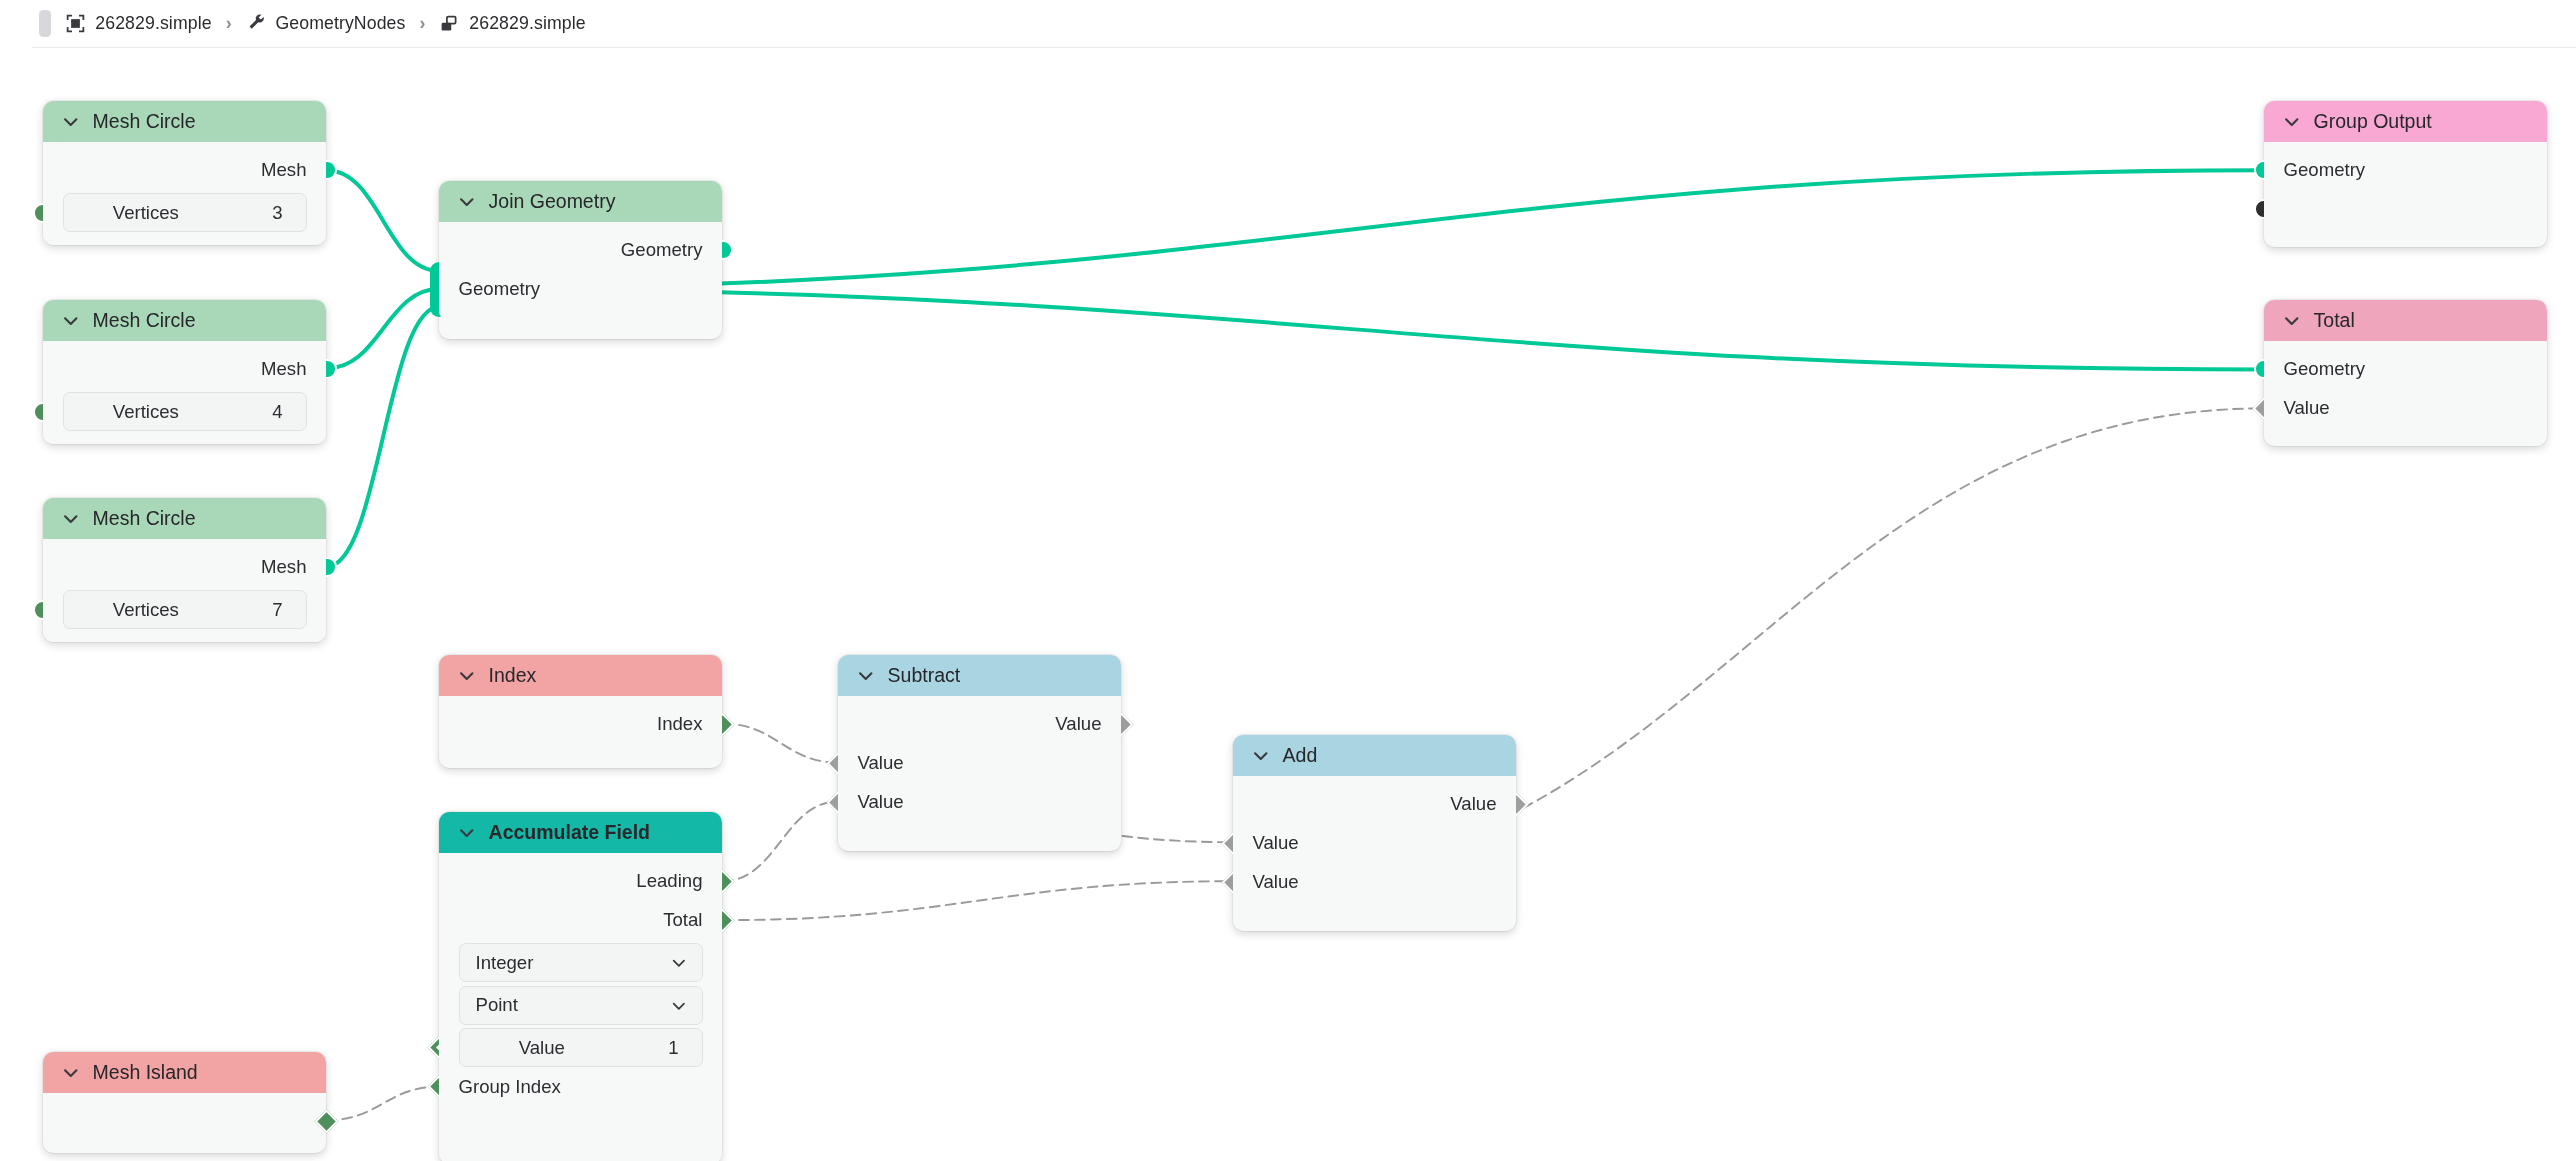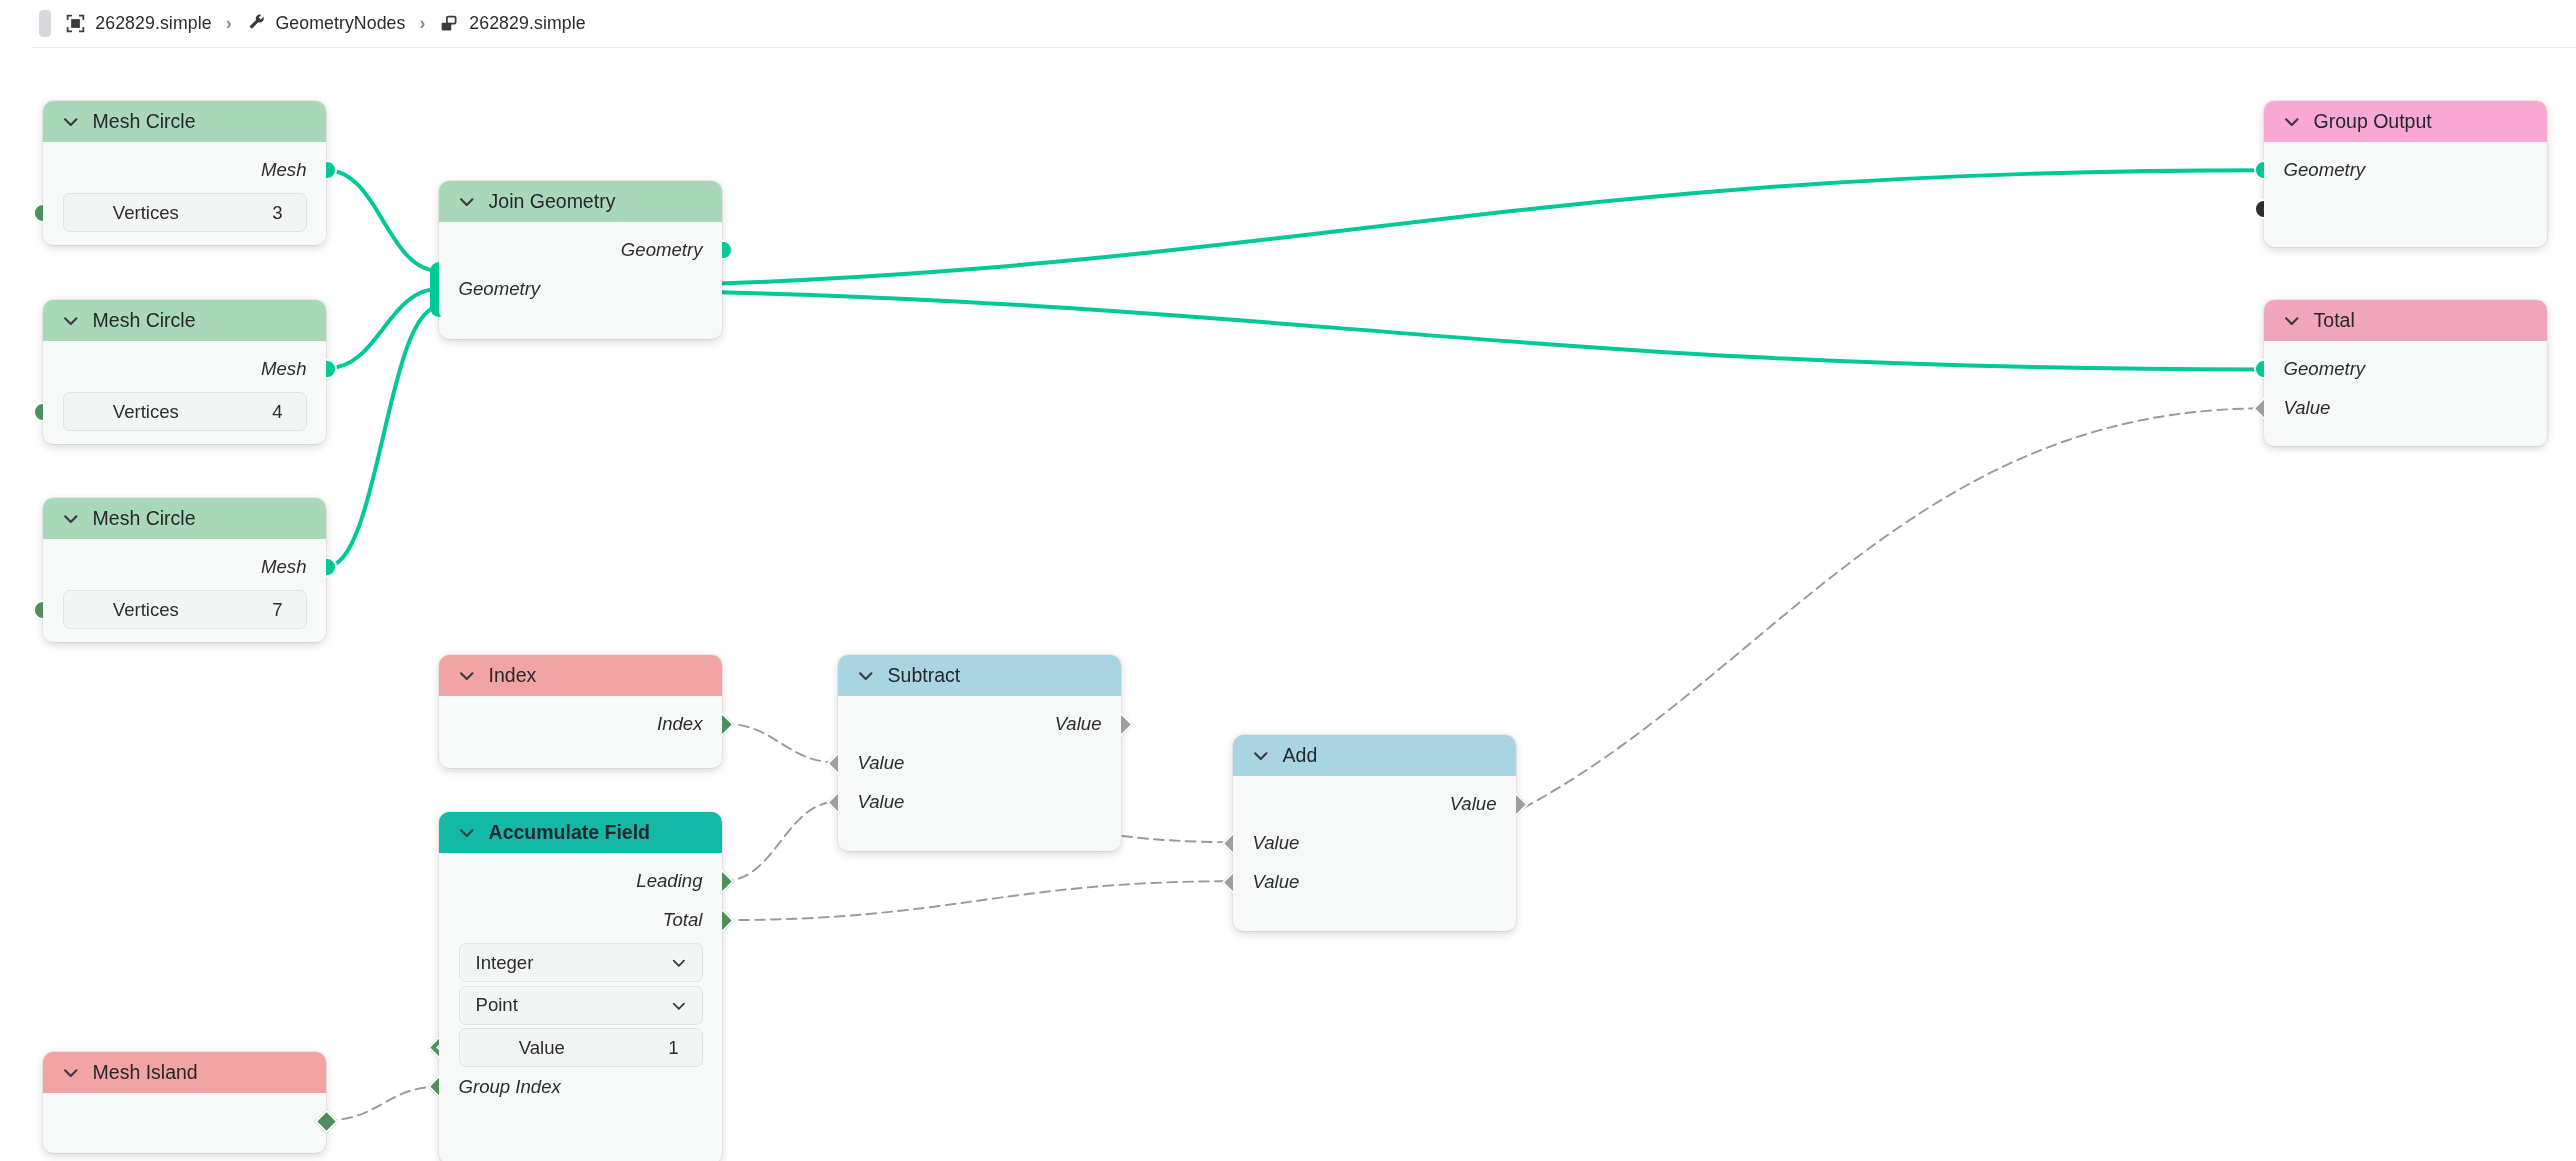--- a/index.html
+++ b/index.html
@@ -40,21 +40,21 @@
     display:flex; align-items:center; gap:12.4px; padding-left:17.7px;
     box-sizing:border-box;
   }
   .node-title{ font-size:19.5px; color:#26262b; white-space:nowrap; }
   .chev{ width:19.5px; height:19.5px; flex:0 0 auto; }
   .node-body{
     position:relative;
     background:#f7f9f8; border-radius:0 0 10.6px 10.6px;
     padding:8.9px 0 12.4px 0;
   }
-  .row{ position:relative; height:39px; display:flex; align-items:center;font-style:italic; }
+  .row{ position:relative; height:39px; display:flex; align-items:center; }
   .row-out{ justify-content:flex-end; padding-right:19.5px; }
   .row-in{ justify-content:flex-start; padding-left:19.5px; }
   .sock-label{ font-size:18.6px; color:#2c2c31; white-space:nowrap; }
 
   
   .sock{ position:absolute; }
   .sock-circle{
     width:19.5px; height:19.5px; border-radius:50%;
     border:2.7px solid #ffffff; box-sizing:border-box;
   }

